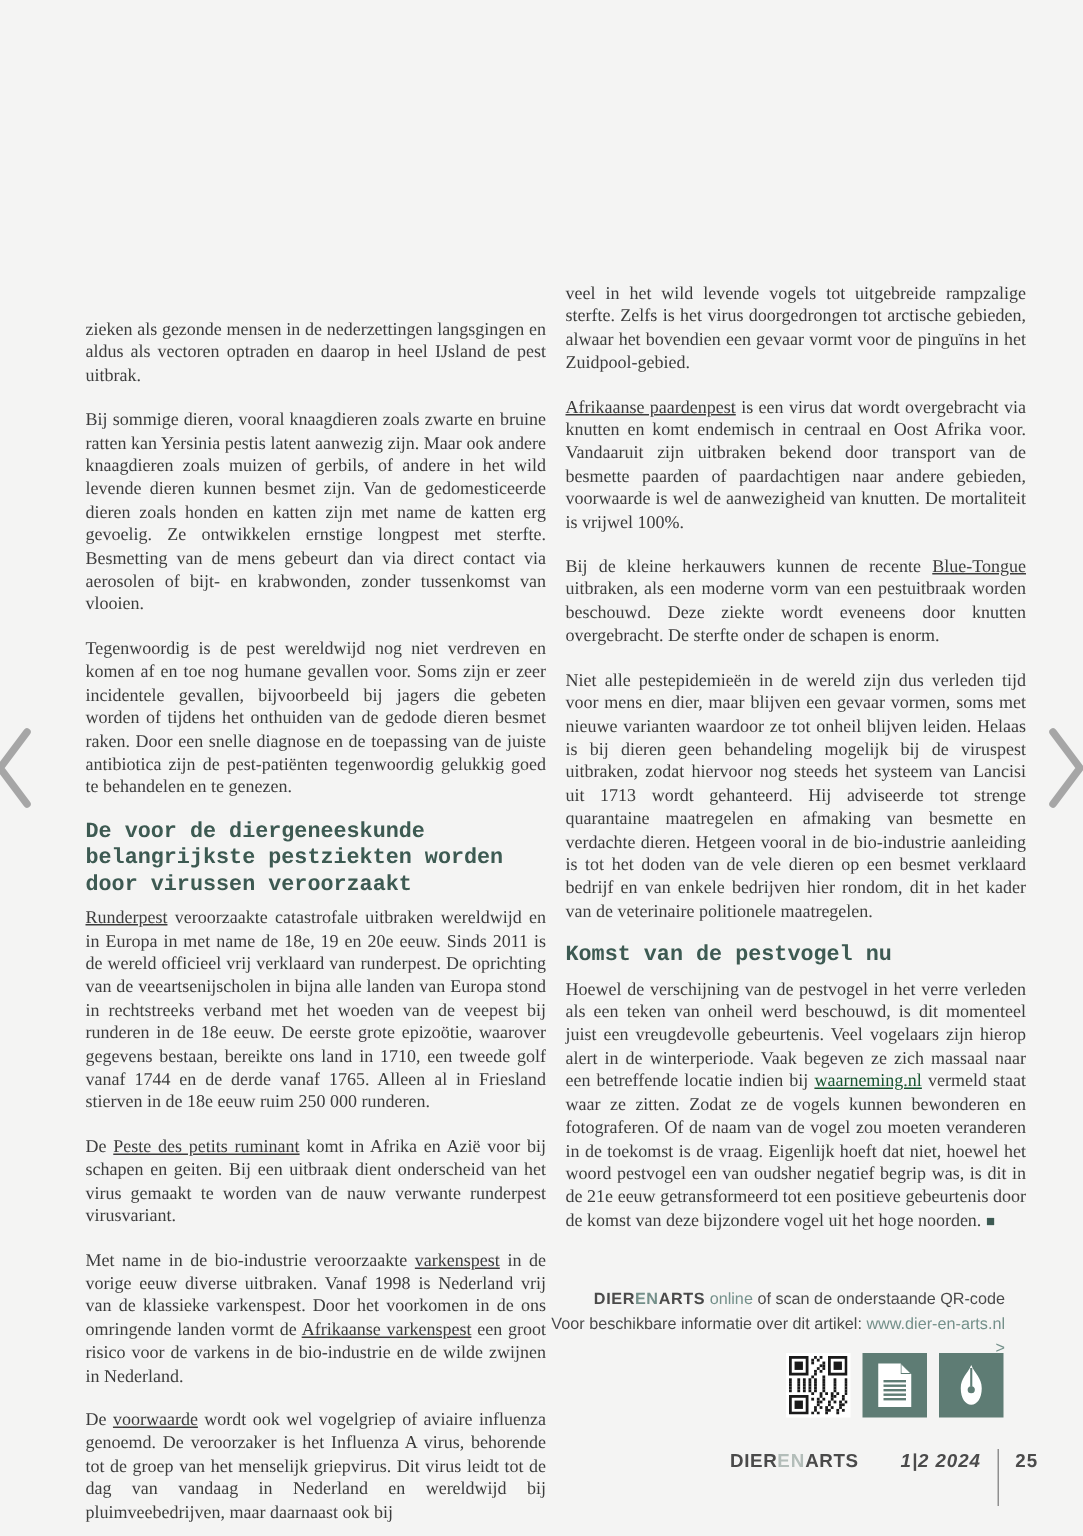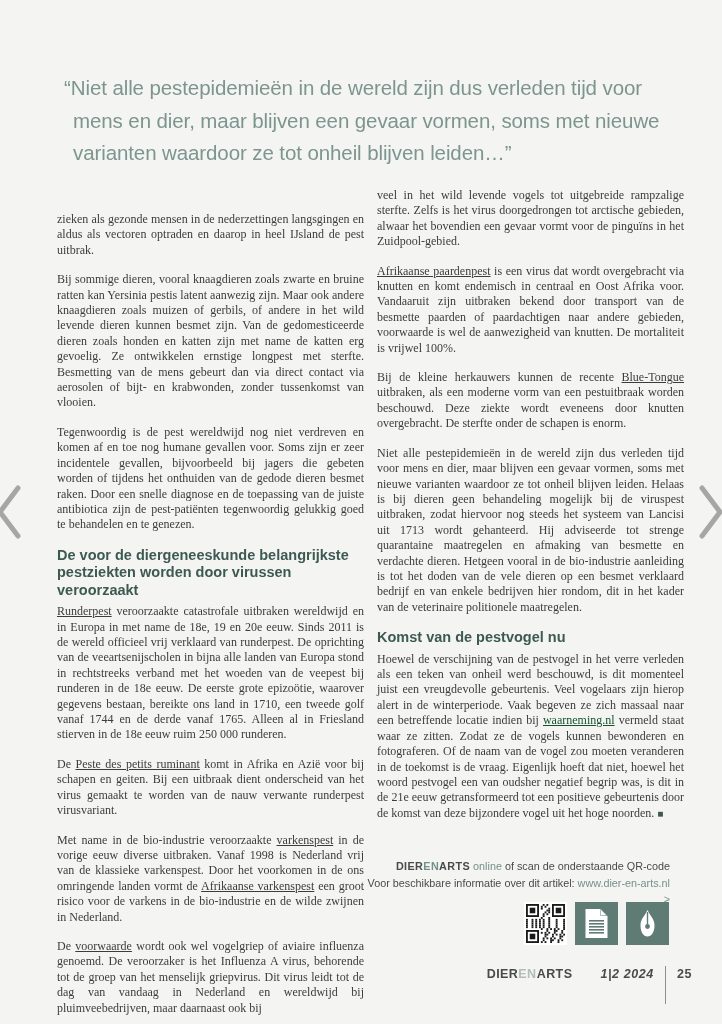--- a/index.html
+++ b/index.html
@@ -12,21 +12,21 @@
          font-weight:400;color:#7d958f;letter-spacing:-0.1px;
          text-indent:-9px;padding-left:9px;}
 
   
   .col{position:absolute;top:188px;width:307px;
        font-family:"Liberation Serif",serif;font-size:12px;line-height:15.4px;
        color:#3c3c3c;text-align:justify;}
   .col-left{left:57px;margin-top:24px;}
   .col-right{left:377px;}
   .col p{margin:0 0 14px 0;}
-  .col h2{font-family:Liberation Sans, sans-serif;font-weight:bold;font-size:14.5px;
+  .col h2{font-family:Liberation Mono, monospace;font-weight:bold;font-size:14.5px;
           line-height:17.5px;color:#3d5a52;margin:3px 0 5px 0;text-align:left;}
   .u{text-decoration:underline;}
   a.body-link{color:#14532d;text-decoration:underline;cursor:pointer;}
   .endmark{color:#3d5a52;font-size:10px;}
 
   
   .article-info{position:absolute;left:360px;top:858px;width:310px;text-align:right;
         font-size:10.8px;line-height:16.5px;color:#4a4a4a;}
   a.info-link{color:#74908a;text-decoration:none;cursor:pointer;}
   .brand{font-weight:bold;letter-spacing:0.4px;color:#4a4a4a;}
@@ -51,21 +51,20 @@
   
   .chev{position:absolute;}
   .chev-left{left:-16px;top:484px;}
   .chev-right{left:696px;top:484px;}
 </style>
 </head>
 <body>
 
 <div class="page">
 
-  <div class="quote">“Niet alle pestepidemieën in de wereld zijn dus verleden tijd voor mens en dier, maar blijven een gevaar vormen, soms met nieuwe varianten waardoor ze tot onheil blijven leiden…”</div>
 
   <div class="col col-left" id="col-left">
       <p><span>zieken als gezonde mensen in de nederzettingen langsgingen en aldus als vectoren optraden en daarop in heel IJsland de pest uitbrak.</span></p>
       <p><span>Bij sommige dieren, vooral knaagdieren zoals zwarte en bruine ratten kan Yersinia pestis latent aanwezig zijn. Maar ook andere knaagdieren zoals muizen of gerbils, of andere in het wild levende dieren kunnen besmet zijn. Van de gedomesticeerde dieren zoals honden en katten zijn met name de katten erg gevoelig. Ze ontwikkelen ernstige longpest met sterfte. Besmetting van de mens gebeurt dan via direct contact via aerosolen of bijt- en krabwonden, zonder tussenkomst van vlooien.</span></p>
       <p><span>Tegenwoordig is de pest wereldwijd nog niet verdreven en komen af en toe nog humane gevallen voor. Soms zijn er zeer incidentele gevallen, bijvoorbeeld bij jagers die gebeten worden of tijdens het onthuiden van de gedode dieren besmet raken. Door een snelle diagnose en de toepassing van de juiste antibiotica zijn de pest-patiënten tegenwoordig gelukkig goed te behandelen en te genezen.</span></p>
       <h2>De voor de diergeneeskunde belangrijkste pestziekten worden door virussen veroorzaakt</h2>
       <p><span class="u">Runderpest</span><span> veroorzaakte catastrofale uitbraken wereldwijd en in Europa in met name de 18e, 19 en 20e eeuw. Sinds 2011 is de wereld officieel vrij verklaard van runderpest. De oprichting van de veeartsenijscholen in bijna alle landen van Europa stond in rechtstreeks verband met het woeden van de veepest bij runderen in de 18e eeuw. De eerste grote epizoötie, waarover gegevens bestaan, bereikte ons land in 1710, een tweede golf vanaf 1744 en de derde vanaf 1765. Alleen al in Friesland stierven in de 18e eeuw ruim 250 000 runderen.</span></p>
       <p><span>De </span><span class="u">Peste des petits ruminant</span><span> komt in Afrika en Azië voor bij schapen en geiten. Bij een uitbraak dient onderscheid van het virus gemaakt te worden van de nauw verwante runderpest virusvariant.</span></p>
       <p><span>Met name in de bio-industrie veroorzaakte </span><span class="u">varkenspest</span><span> in de vorige eeuw diverse uitbraken. Vanaf 1998 is Nederland vrij van de klassieke varkenspest. Door het voorkomen in de ons omringende landen vormt de </span><span class="u">Afrikaanse varkenspest</span><span> een groot risico voor de varkens in de bio-industrie en de wilde zwijnen in Nederland.</span></p>
       <p><span>De </span><span class="u">voorwaarde</span><span> wordt ook wel vogelgriep of aviaire influenza genoemd. De veroorzaker is het Influenza A virus, behorende tot de groep van het menselijk griepvirus. Dit virus leidt tot de dag van vandaag in Nederland en wereldwijd bij pluimveebedrijven, maar daarnaast ook bij</span></p>

